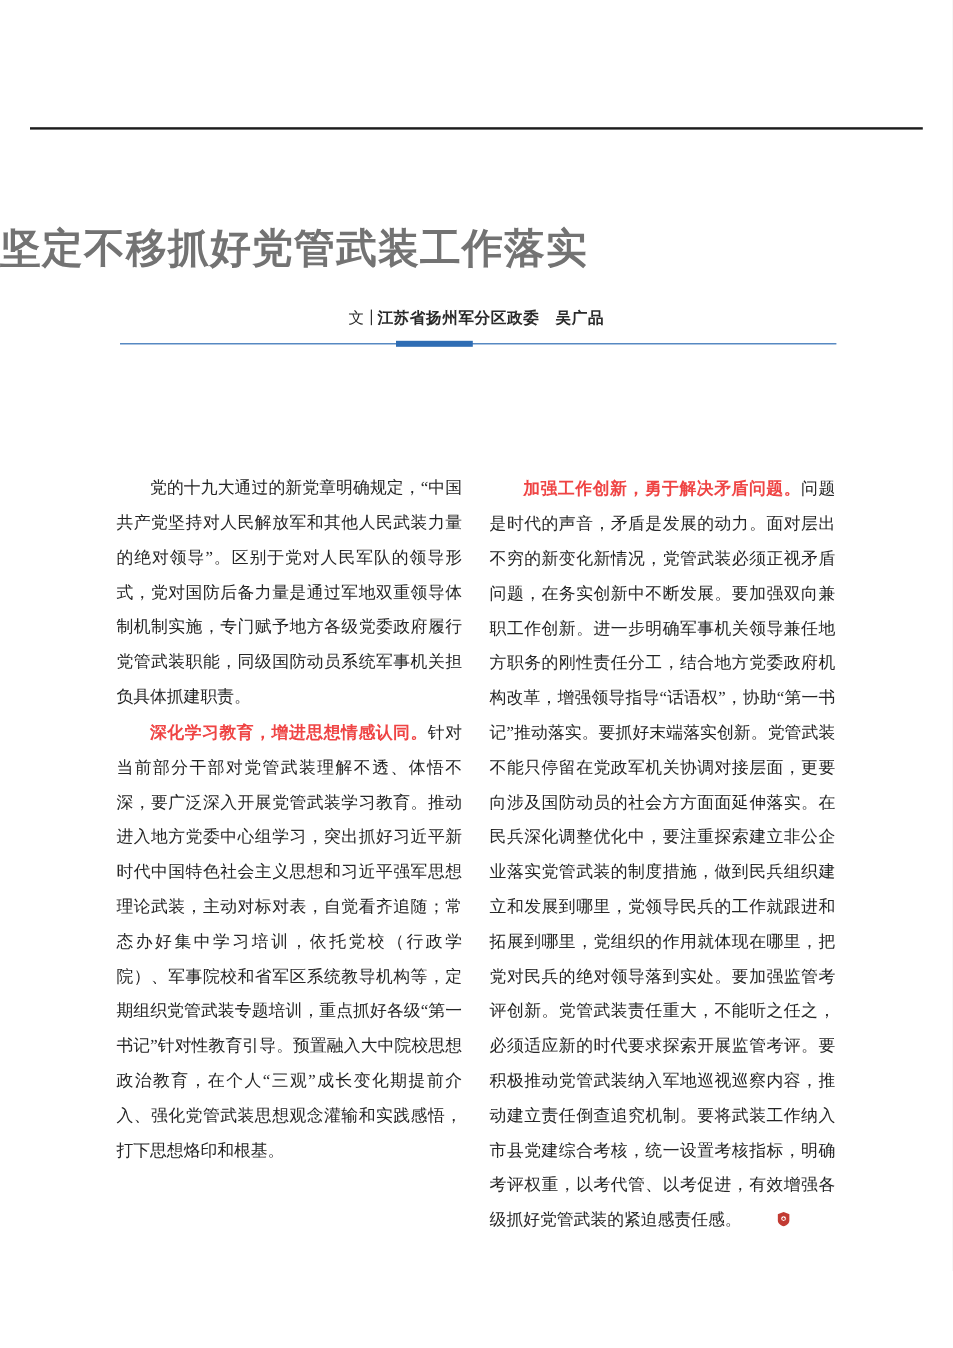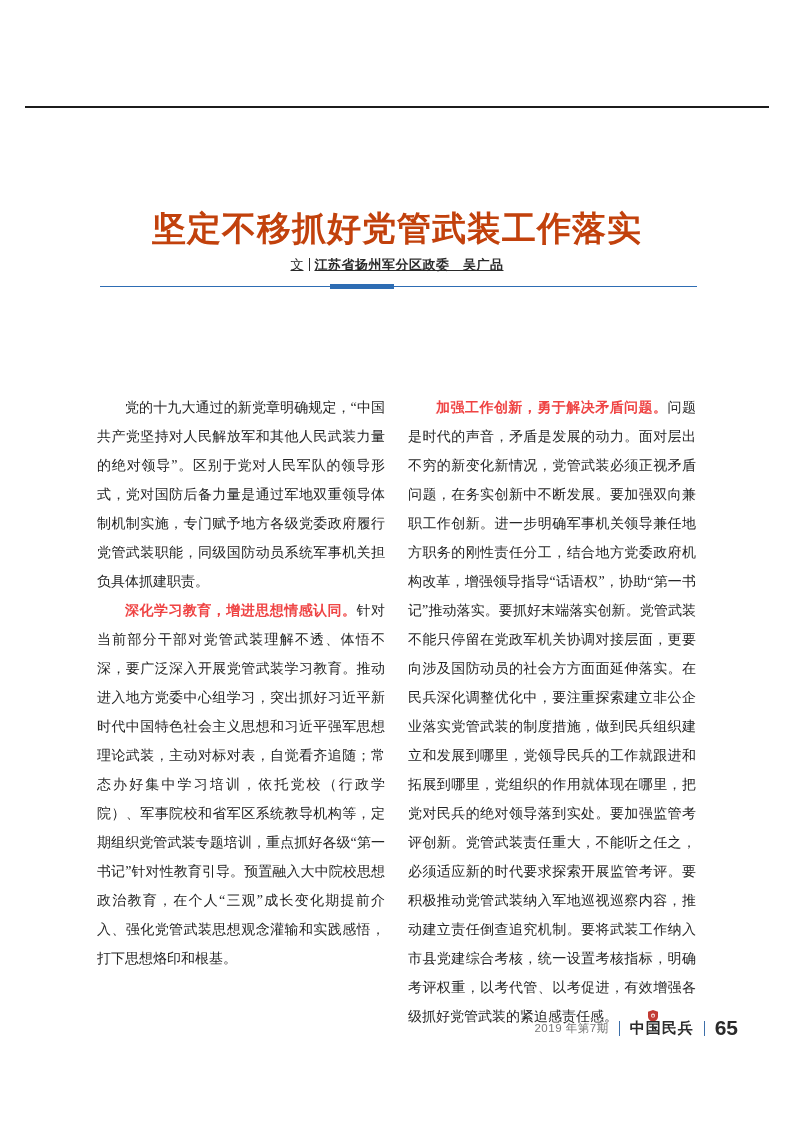--- a/index.html
+++ b/index.html
@@ -10,29 +10,29 @@
     background:#ffffff;
     overflow:hidden;
     font-family:"Liberation Serif","DejaVu Serif",serif;
     color:#252525;
   }
   .top-rule{
     position:absolute;top:106px;left:25px;width:744px;height:2px;
     background:#1c1c1c;
   }
   .title{
-    position:absolute;top:206px;left:0;width:100%;
-    margin:0;text-align:center;
+    position:absolute;top:184px;left:0;width:100%;
+    margin:0;text-align:left;
     font-family:"Liberation Sans","DejaVu Sans",sans-serif;
     font-weight:bold;font-size:34px;letter-spacing:1px;
-    color:#c2410c;
+    color:#737373;
   }
   .byline{
     position:absolute;top:256px;left:0;width:100%;
-    text-align:center;font-size:13px;color:#2a2a2a;text-decoration:underline;
+    text-align:center;font-size:13px;color:#2a2a2a;
   }
   .byline-prefix{font-family:"Liberation Serif","DejaVu Serif",serif;margin-right:2px;}
   .byline-sep{
     display:inline-block;width:1px;height:13px;background:#2a2a2a;
     vertical-align:-2px;margin:0 5px 0 3px;
   }
   .byline-text{
     font-family:"Liberation Sans","DejaVu Sans",sans-serif;font-weight:bold;
     letter-spacing:0.5px;
   }
@@ -112,21 +112,14 @@
     <div class="col">
       <p class="para indent"><span class="lead">加强工作创新，勇于解决矛盾问题。</span><span>问题是时代的声音，矛盾是发展的动力。面对层出不穷的新变化新情况，党管武装必须正视矛盾问题，在务实创新中不断发展。要加强双向兼职工作创新。进一步明确军事机关领导兼任地方职务的刚性责任分工，结合地方党委政府机构改革，增强领导指导“话语权”，协助“第一书记”推动落实。要抓好末端落实创新。党管武装不能只停留在党政军机关协调对接层面，更要向涉及国防动员的社会方方面面延伸落实。在民兵深化调整优化中，要注重探索建立非公企业落实党管武装的制度措施，做到民兵组织建立和发展到哪里，党领导民兵的工作就跟进和拓展到哪里，党组织的作用就体现在哪里，把党对民兵的绝对领导落到实处。要加强监管考评创新。党管武装责任重大，不能听之任之，必须适应新的时代要求探索开展监管考评。要积极推动党管武装纳入军地巡视巡察内容，推动建立责任倒查追究机制。要将武装工作纳入市县党建综合考核，统一设置考核指标，明确考评权重，以考代管、以考促进，有效增强各级抓好党管武装的紧迫感责任感。</span><span class="endmark"><svg width="10" height="12" viewBox="0 0 10 12" xmlns="http://www.w3.org/2000/svg">
               <path d="M5 0 L10 1.8 V6.8 Q10 10 5 12 Q0 10 0 6.8 V1.8 Z" fill="#c23b33"></path>
               <circle cx="5" cy="5.5" r="2" fill="#ffffff"></circle>
               <path d="M5 4 L5.5 5.2 L6.7 5.2 L5.7 6 L6.1 7.2 L5 6.5 L3.9 7.2 L4.3 6 L3.3 5.2 L4.5 5.2 Z" fill="#c23b33"></path>
             </svg></span></p>
     </div>
 
   </div>
 
-  <div class="footer">
-    <span class="issue">2019 年第7期</span>
-    <span class="fbar"></span>
-    <span class="mag">中国民兵</span>
-    <span class="fbar"></span>
-    <span class="pagenum">65</span>
-  </div>
 
 </div>
 
 </body></html>

